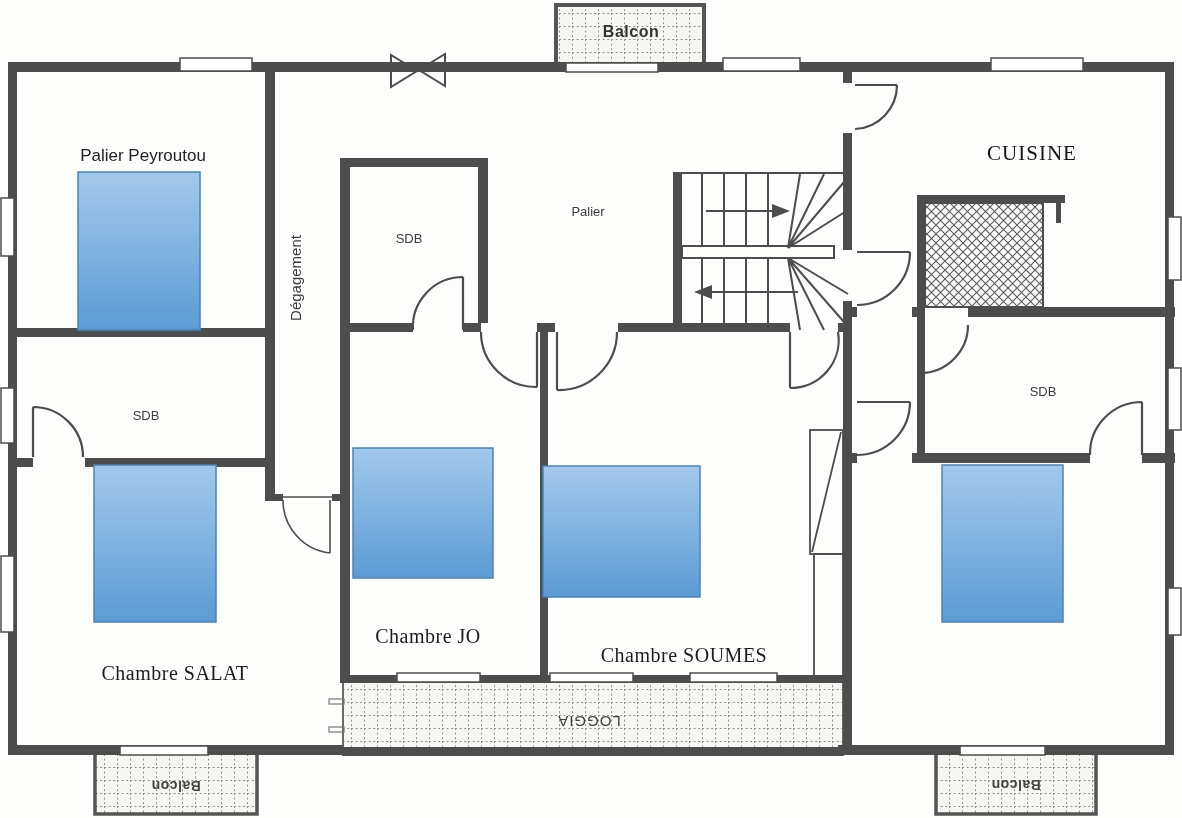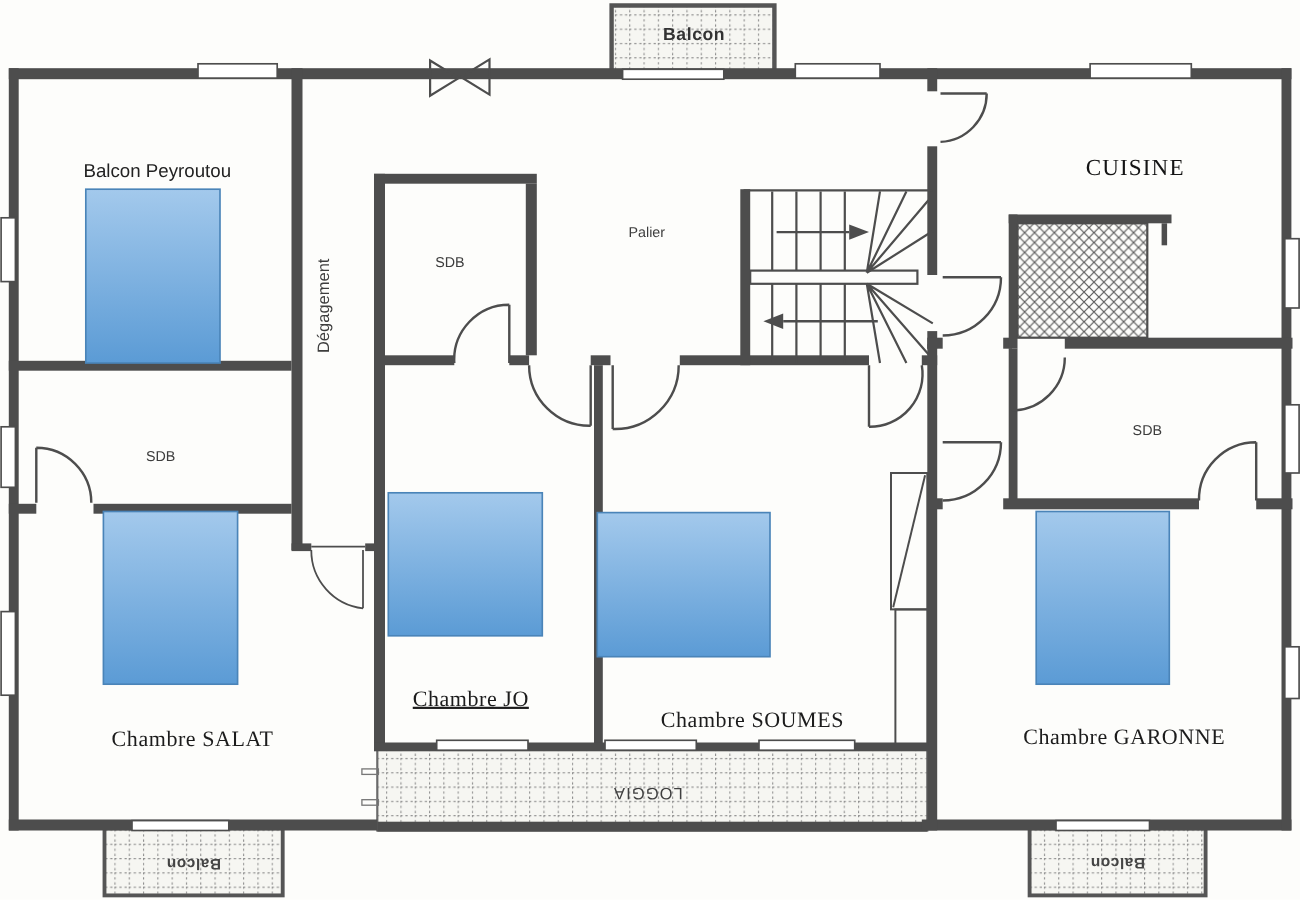--- a/index.html
+++ b/index.html
@@ -181,28 +181,27 @@
 
     <g stroke="#4a84b8" stroke-width="1.5">
       <rect x="78" y="172" width="122" height="158" fill="url(#bedG)"></rect>
       <rect x="94" y="465" width="122" height="157" fill="url(#bedG)"></rect>
       <rect x="353" y="448" width="140" height="130" fill="url(#bedG)"></rect>
       <rect x="543" y="466" width="157" height="131" fill="url(#bedG)"></rect>
       <rect x="942" y="465" width="121" height="157" fill="url(#bedG)"></rect>
     </g>
   </svg>
 
-  <div class="lbl sans room-sans" style="left:143px;top:156px;">Balcon Peyroutou</div>
+  <div class="lbl sans room-sans" style="left:143px;top:156px;">Palier Peyroutou</div>
   <div class="lbl sans small" style="left:588px;top:211px;font-size:13px;">Palier</div>
   <div class="lbl sans small" style="left:409px;top:238px;">SDB</div>
   <div class="lbl sans small vert" style="left:295px;top:278px;font-size:15px;">Dégagement</div>
   <div class="lbl serif cuisine-l" style="left:1032px;top:153px;">CUISINE</div>
   <div class="lbl sans small" style="left:146px;top:415px;">SDB</div>
   <div class="lbl sans small" style="left:1043px;top:391px;">SDB</div>
   <div class="lbl serif room-serif" style="left:158px;top:673px;margin-left:17px;">Chambre SALAT</div>
-  <div class="lbl serif room-serif" style="left:428px;top:636px;text-decoration:underline;">Chambre JO</div>
+  <div class="lbl serif room-serif" style="left:428px;top:636px;">Chambre JO</div>
   <div class="lbl serif room-serif" style="left:684px;top:655px;">Chambre SOUMES</div>
-  <div class="lbl serif room-serif" style="left:1022px;top:671px;">Chambre GARONNE</div>
   <div class="lbl sans balcon-t" style="left:631px;top:32px;">Balcon</div>
   <div class="lbl sans loggia-l flip" style="left:589px;top:721px;">LOGGIA</div>
   <div class="lbl sans balcon-b flip" style="left:176px;top:786px;">Balcon</div>
   <div class="lbl sans balcon-b flip" style="left:1016px;top:785px;">Balcon</div>
 </div>
 
 </body></html>

